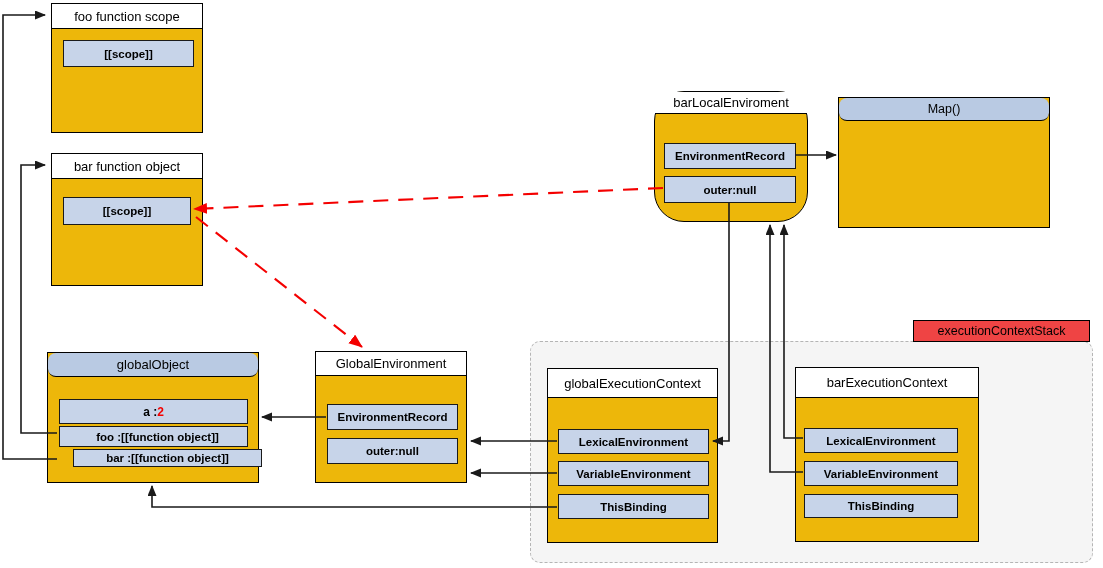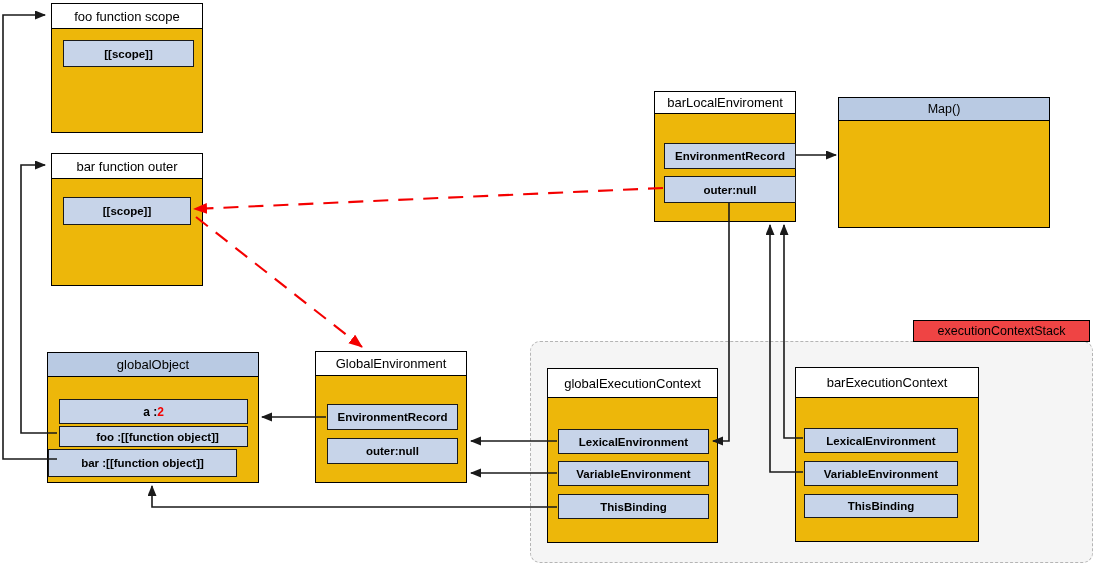--- a/index.html
+++ b/index.html
@@ -19,21 +19,21 @@
     z-index:2;
   }
   .node-title{
     position:absolute;left:0;top:0;right:0;
     background:#ffffff;
     border-bottom:1.6px solid #000;
     display:flex;align-items:center;justify-content:center;
     font-size:13px;
     white-space:nowrap;
   }
-  .node-title.blue{background:var(--header-blue,#b9cae3);}
+  .node-title.blue{background:var(--header-blue,#b9cae3);border-radius:8px;}
   .row{
     position:absolute;
     background:var(--row-fill,#c7d4e9);
     border:1.5px solid #1a1a1a;
     display:flex;align-items:center;justify-content:center;
     font-size:11.5px;
     white-space:nowrap;
     font-weight:bold;
   }
   .red-val{color:var(--arrow-red,#f40000);}
@@ -72,41 +72,41 @@
   <div id="stack-label">
     <span>executionContextStack</span>
   </div>
 
   <div class="node" style="left:51px;top:3px;width:152px;height:130px;">
     <div class="node-title" style="height:25px;">foo function scope</div>
     <div class="row" style="left:11px;top:36px;width:131px;height:27px;">[[scope]]</div>
   </div>
 
   <div class="node" style="left:51px;top:153px;width:152px;height:133px;">
-    <div class="node-title" style="height:25px;">bar function outer</div>
+    <div class="node-title" style="height:25px;">bar function object</div>
     <div class="row" style="left:11px;top:43px;width:128px;height:28px;">[[scope]]</div>
   </div>
 
   <div class="node" style="left:47px;top:352px;width:212px;height:131px;">
     <div class="node-title blue" style="height:24px;">globalObject</div>
     <div class="row" style="left:11px;top:46px;width:189px;height:25px;font-size:12px;">
       <span>a :</span>
         <span class="red-val">2</span>
     </div>
     <div class="row" style="left:11px;top:73px;width:189px;height:21px;padding-left:8px;">foo :[[function object]]</div>
-    <div class="row" style="left:0;top:96px;width:189px;height:28px;">bar :[[function object]]</div>
+    <div class="row" style="left:25px;top:96px;width:189px;height:18px;">bar :[[function object]]</div>
   </div>
 
   <div class="node" style="left:315px;top:351px;width:152px;height:132px;">
     <div class="node-title" style="height:24px;text-align:right;">GlobalEnvironment</div>
     <div class="row" style="left:11px;top:52px;width:131px;height:26px;">EnvironmentRecord</div>
     <div class="row" style="left:11px;top:86px;width:131px;height:26px;">outer:null</div>
   </div>
 
-  <div class="node" style="left:654px;top:91px;width:142px;height:131px;">
+  <div class="node" style="left:654px;top:91px;width:154px;height:131px;border-radius:30px;">
     <div class="node-title" style="height:22px;">barLocalEnviroment</div>
     <div class="row" style="left:9px;top:51px;width:132px;height:26px;">EnvironmentRecord</div>
     <div class="row" style="left:9px;top:84px;width:132px;height:27px;">outer:null</div>
   </div>
 
   <div class="node" style="left:838px;top:97px;width:212px;height:131px;">
     <div class="node-title blue" style="height:23px;font-size:12.5px;">Map()</div>
   </div>
 
   <div class="node" style="left:547px;top:368px;width:171px;height:175px;">

